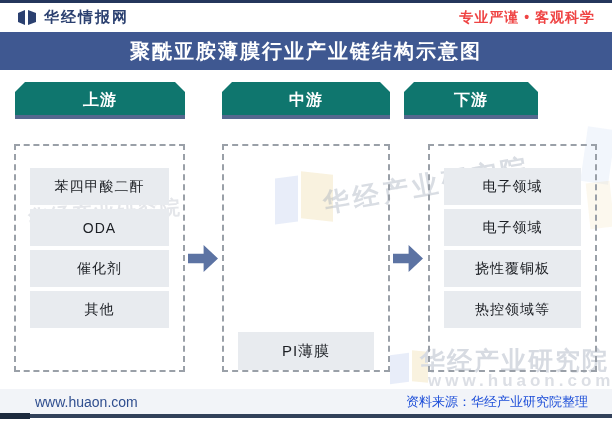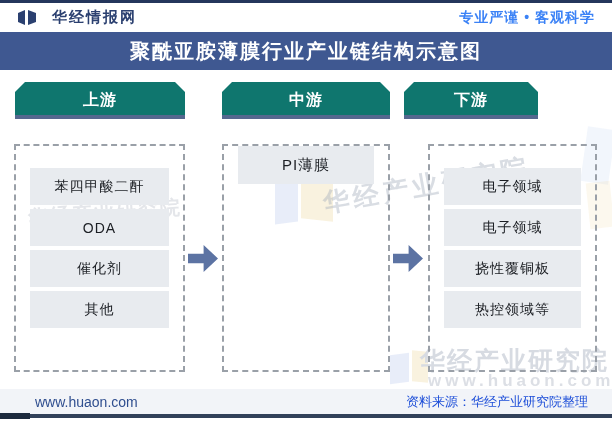--- a/index.html
+++ b/index.html
@@ -6,43 +6,43 @@
   html,body { width:612px; height:423px; }
   body { font-family:"Liberation Sans","DejaVu Sans",sans-serif; }
   .page { position:relative; width:612px; height:423px; background:#ffffff; overflow:hidden; }
 
   
   .top-rule { position:absolute; left:0; top:0; width:612px; height:3px; background:#24365c; z-index:3; }
 
   
   .brand-bar { position:absolute; left:0; top:3px; width:612px; height:29px; background:#ffffff;
     display:flex; align-items:center; justify-content:space-between; padding:0 17px; z-index:3; }
-  .brand-left { display:flex; align-items:center; gap:15px; }
+  .brand-left { display:flex; align-items:center; gap:7px; }
   .brand-name { font-size:15px; font-weight:bold; color:#2b4070; letter-spacing:2px; }
-  .slogan { font-size:14px; font-weight:bold; color:#3b82f6; letter-spacing:1px; }
+  .slogan { font-size:14px; font-weight:bold; color:#ef4444; letter-spacing:1px; }
 
   
   .title-bar { position:absolute; left:0; top:32px; width:612px; height:38px; background:#3f5891;
     display:flex; align-items:center; justify-content:center; z-index:3; }
   .title-bar span { color:#ffffff; font-size:20px; font-weight:bold; letter-spacing:2px; }
 
   
   .col-header { position:absolute; top:82px; height:37px; background:#0f766e;
     clip-path:polygon(10px 0, calc(100% - 10px) 0, 100% 10px, 100% 100%, 0 100%, 0 10px);
     box-shadow:inset 0 -4px 0 #55688f;
     display:flex; align-items:center; justify-content:center; z-index:2; }
   .col-header span { color:#ffffff; font-size:16px; font-weight:bold; letter-spacing:1px; }
   .hdr-up   { left:15px;  width:170px; }
   .hdr-mid  { left:222px; width:168px;justify-content:center; }
   .hdr-down { left:404px; width:134px; }
 
   
   .col-box { position:absolute; top:144px; height:228px; border:2px dashed #9aa0a8; z-index:2; }
   .box-up   { left:14px;  width:171px; }
-  .box-mid  { left:222px; width:168px; display:flex; align-items:flex-start; }
+  .box-mid  { left:222px; width:168px; display:flex; align-items:flex-end; }
   .box-down { left:428px; width:169px; }
   .col-items { display:flex; flex-direction:column; padding:22px 14px 0 14px; gap:4px; }
   .box-mid .col-items { padding:0 14px; width:100%; }
   .item { height:37px; background:#e8ebef; display:flex; align-items:center; justify-content:center;
     font-size:14px; color:#1b1e23; letter-spacing:1px; }
   .item-mid { height:38px; font-size:15px; }
 
   
   .arrow { position:absolute; top:245px; width:30px; height:27px; background:#5c73a3; z-index:2;
     clip-path:polygon(0 32%, 52% 32%, 52% 0, 100% 50%, 52% 100%, 52% 68%, 0 68%); }

